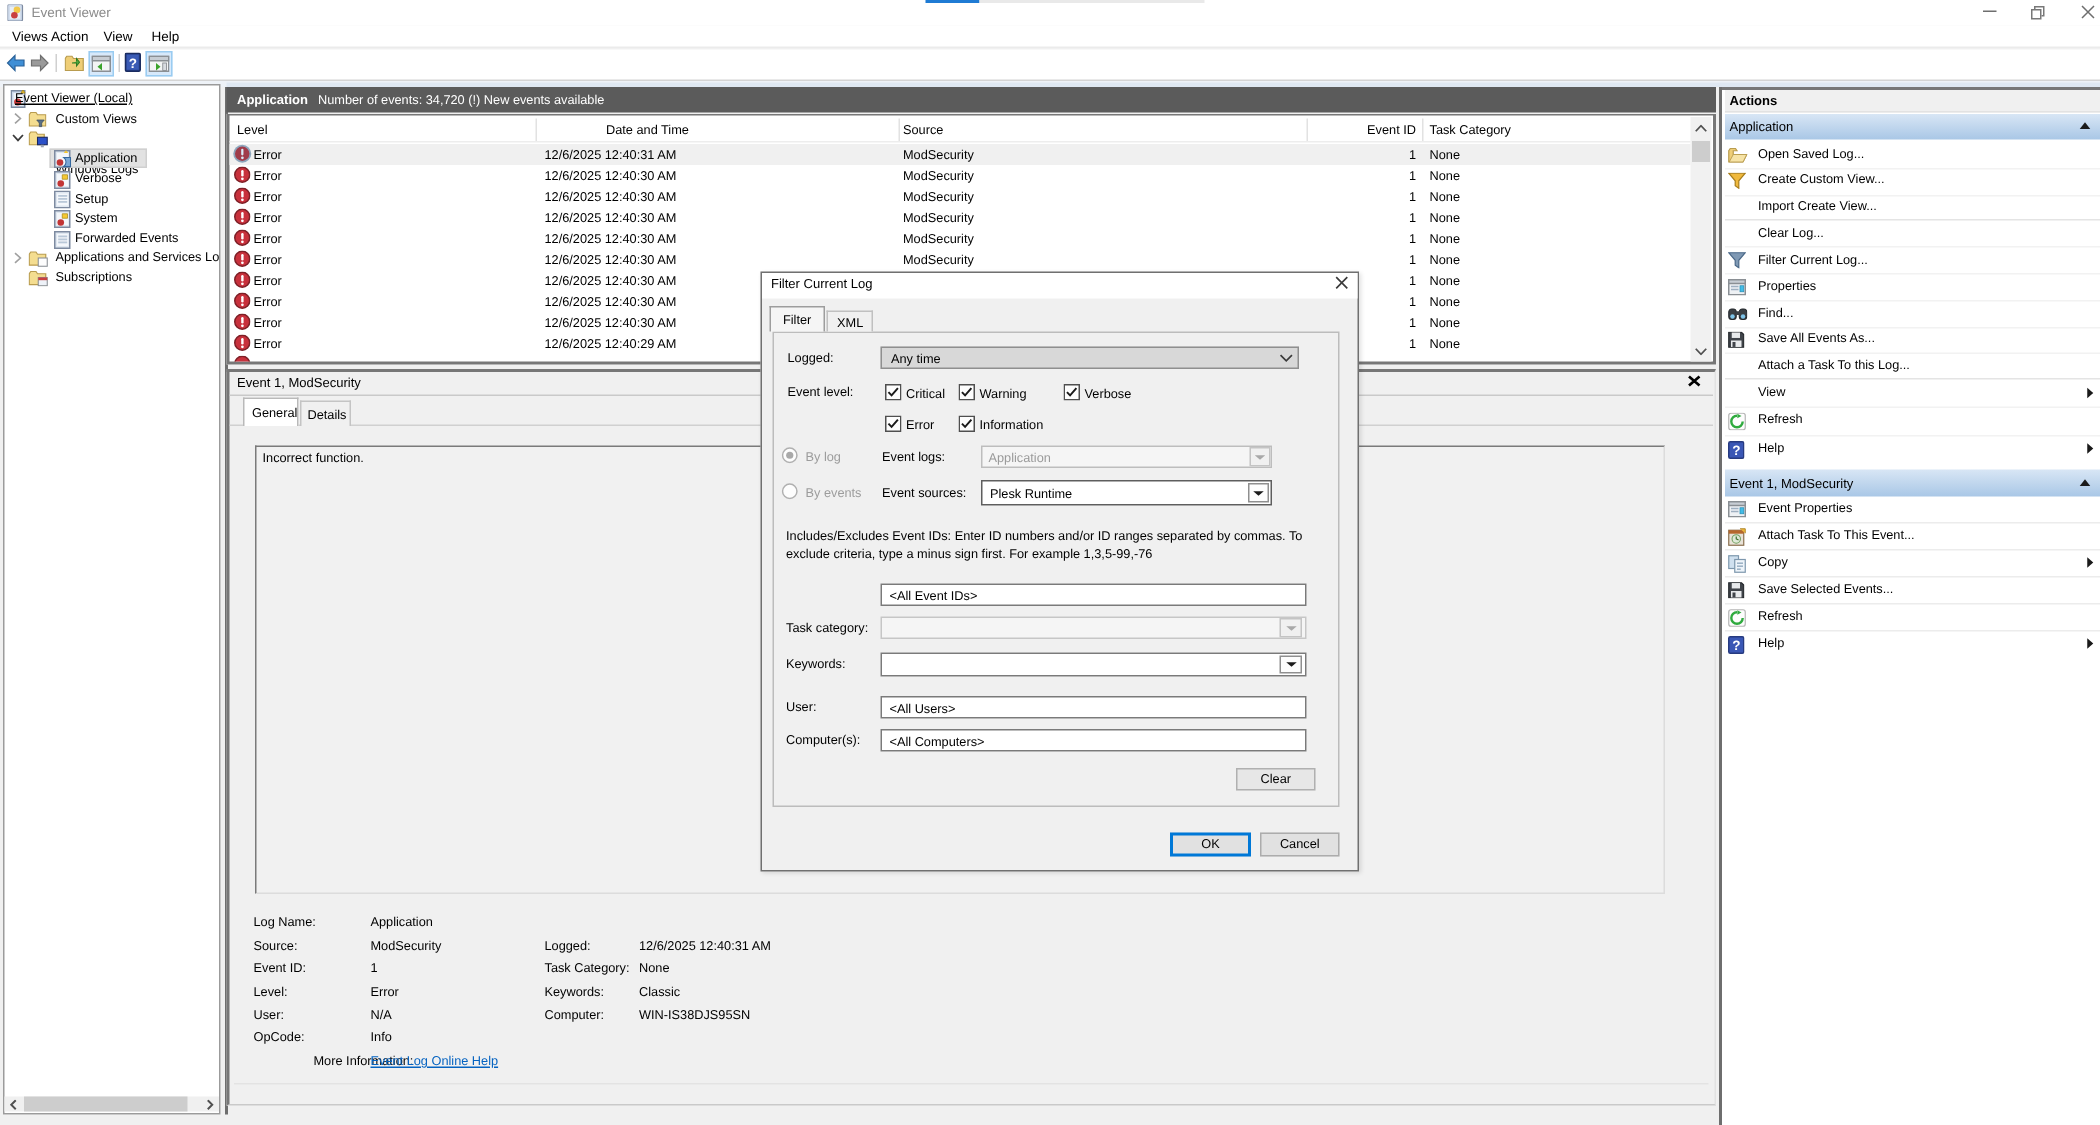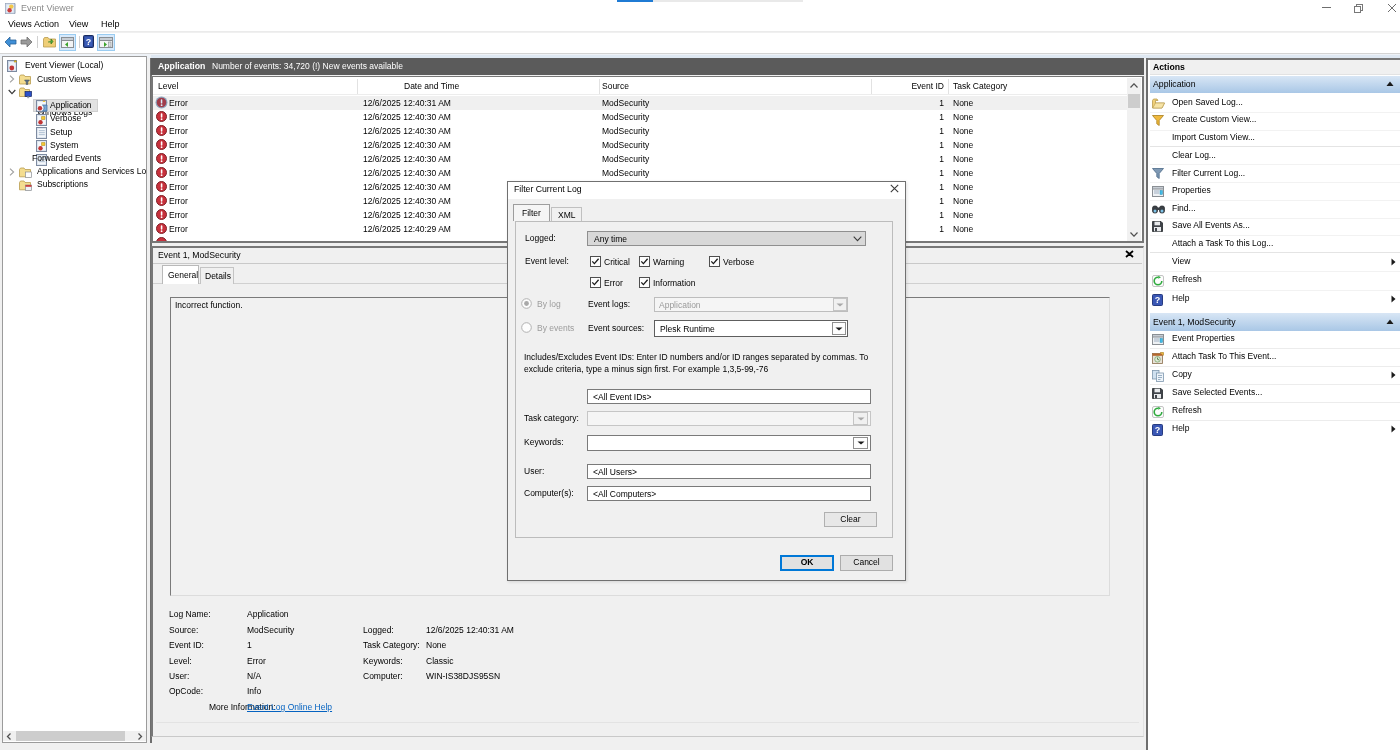--- a/index.html
+++ b/index.html
@@ -75,21 +75,21 @@
 
 <div class="abs" style="left:2px;top:56px;width:145px;height:687px;background:#fff;border:1px solid #9b9b9b;"></div>
 <div id="tree">
 
   <svg class="abs" style="left:7px;top:60px;" width="11" height="12" viewBox="0 0 11 12">
     <rect x="0.5" y="0.5" width="9" height="11" fill="#cdd9ea" stroke="#7d8aa0"></rect>
     <rect x="2" y="2" width="6.5" height="8.5" fill="#eef2f8"></rect>
     <path d="M7 2 L9.7 2 L8.3 0 Z" fill="#f5c832" stroke="#a8891c" stroke-width="0.6"></path>
     <circle cx="4.8" cy="8" r="2.4" fill="#c23535"></circle>
   </svg>
-  <div class="tx" style="left:25px;top:60px;">Event Viewer (Local)</div>
+  <div class="tx" style="left:10px;top:60px;text-decoration:underline;">Event Viewer (Local)</div>
 
   <svg class="abs" style="left:9px;top:75px;" width="6" height="8" viewBox="0 0 6 8">
       <path d="M1 0.7 L4.6 4 L1 7.3" stroke="#a0a0a0" stroke-width="1.1" fill="none"></path>
     </svg>
   <svg class="abs" style="left:19px;top:74px;" width="12" height="11" viewBox="0 0 12 11">
     <path d="M0.5 2.5 L0.5 10 L11.5 10 L11.5 2.5 L6 2.5 L5 1 L1.5 1 Z" fill="#f4dd90" stroke="#b99c4f" stroke-width="0.8"></path>
     <path d="M5.5 6 L10.5 6 L8.8 8 L8.8 10.5 L7.2 10.5 L7.2 8 Z" fill="#5a6f85" stroke="#3c4c5e" stroke-width="0.5"></path>
   </svg>
   <div class="tx" style="left:37px;top:74px;">Custom Views</div>
 
@@ -138,21 +138,21 @@
   </svg>
   <div class="tx" style="left:50px;top:140px;">System</div>
 
   <svg class="abs" style="left:36px;top:154px;" width="12" height="12" viewBox="0 0 12 12">
     <rect x="0.5" y="0.5" width="10" height="11" fill="#dfe7f0" stroke="#7d8aa0"></rect>
     <rect x="2" y="2" width="7.5" height="8" fill="#f4f7fb"></rect>
     <rect x="2.8" y="3" width="6" height="1.2" fill="#b9c8d8"></rect>
     <rect x="2.8" y="5" width="6" height="1.2" fill="#b9c8d8"></rect>
     <rect x="2.8" y="7" width="6" height="1.2" fill="#b9c8d8"></rect>
   </svg>
-  <div class="tx" style="left:32px;top:153px;">Forwarded Events</div>
+  <div class="tx" style="left:50px;top:153px;">Forwarded Events</div>
 
   <svg class="abs" style="left:9px;top:168px;" width="6" height="8" viewBox="0 0 6 8">
       <path d="M1 0.7 L4.6 4 L1 7.3" stroke="#a0a0a0" stroke-width="1.1" fill="none"></path>
     </svg>
   <svg class="abs" style="left:19px;top:167px;" width="13" height="11" viewBox="0 0 13 11">
     <path d="M0.5 2.5 L0.5 9.8 L11.5 9.8 L11.5 2.5 L6 2.5 L5 1 L1.5 1 Z" fill="#f4dd90" stroke="#b99c4f" stroke-width="0.8"></path>
     <rect x="6.5" y="5" width="6" height="5.5" fill="#fdfdfd" stroke="#8a8f94" stroke-width="0.7"></rect>
   </svg>
   <div class="tx" style="left:37px;top:166px;">Applications and Services Lo</div>
 
@@ -363,21 +363,21 @@
     </svg>
   <svg class="abs" style="left:1152px;top:98px;" width="13" height="11" viewBox="0 0 13 11">
       <path d="M0.5 2.5 L0.5 10 L10 10 L12.5 5 L3.5 5 L3.5 2.5 L6 2.5 L5 1 L1.5 1 Z" fill="#efce77" stroke="#b99c4f" stroke-width="0.8"></path>
       <path d="M3.5 5 L12.5 5 L10 10 L0.8 10 Z" fill="#f6e3a6" stroke="#b99c4f" stroke-width="0.6"></path>
     </svg>
   <div class="tx" style="left:1172px;top:97px;">Open Saved Log...</div>
 <svg class="abs" style="left:1152px;top:115px;" width="12" height="11" viewBox="0 0 12 11">
       <path d="M0.5 0.5 L11.5 0.5 L7.2 5.5 L7.2 10.5 L4.8 8.8 L4.8 5.5 Z" fill="#f0b93d" stroke="#a87e1c" stroke-width="0.8"></path>
     </svg>
   <div class="tx" style="left:1172px;top:114px;">Create Custom View...</div>
-  <div class="tx" style="left:1172px;top:132px;">Import Custom View...</div>
+  <div class="tx" style="left:1172px;top:132px;">Import Create View...</div>
   <div class="tx" style="left:1172px;top:150px;">Clear Log...</div>
 <svg class="abs" style="left:1152px;top:168px;" width="12" height="11" viewBox="0 0 12 11">
       <path d="M0.5 0.5 L11.5 0.5 L7.2 5.5 L7.2 10.5 L4.8 8.8 L4.8 5.5 Z" fill="#7f99b4" stroke="#4a6888" stroke-width="0.8"></path>
     </svg>
   <div class="tx" style="left:1172px;top:168px;">Filter Current Log...</div>
 <svg class="abs" style="left:1152px;top:186px;" width="12" height="11" viewBox="0 0 12 11">
       <rect x="0.5" y="0.5" width="11" height="10" fill="#eef1f4" stroke="#8a8f94"></rect>
       <rect x="0.5" y="0.5" width="11" height="2.5" fill="#c7cdd4" stroke="#8a8f94"></rect>
       <rect x="2" y="4.5" width="5" height="1" fill="#9fb0c1"></rect>
       <rect x="2" y="6.5" width="5" height="1" fill="#9fb0c1"></rect>
@@ -589,16 +589,16 @@
   <div class="tx" style="left:593px;top:467px;">&lt;All Users&gt;</div>
 
   <div class="tx" style="left:524px;top:488px;">Computer(s):</div>
   <div class="abs" style="left:587px;top:486px;width:284px;height:15px;background:#fff;border:1px solid #7a7a7a;"></div>
   <div class="tx" style="left:593px;top:489px;">&lt;All Computers&gt;</div>
 
   <div class="abs" style="left:824px;top:512px;width:53px;height:15px;background:#e7e7e7;border:1px solid #b0b0b0;"></div>
   <div class="tx" style="left:824px;top:514px;width:53px;text-align:center;">Clear</div>
 
   <div class="abs" style="left:780px;top:555px;width:54px;height:16px;background:#e1e1e1;border:2px solid #0078d7;"></div>
-  <div class="tx" style="left:780px;top:557px;width:54px;text-align:center;font-weight:bold;">OK</div>
+  <div class="tx" style="left:780px;top:557px;width:54px;text-align:center;">OK</div>
   <div class="abs" style="left:840px;top:555px;width:53px;height:16px;background:#e1e1e1;border:1px solid #acacac;"></div>
   <div class="tx" style="left:840px;top:557px;width:53px;text-align:center;">Cancel</div>
 </div>
 
 </body></html>

